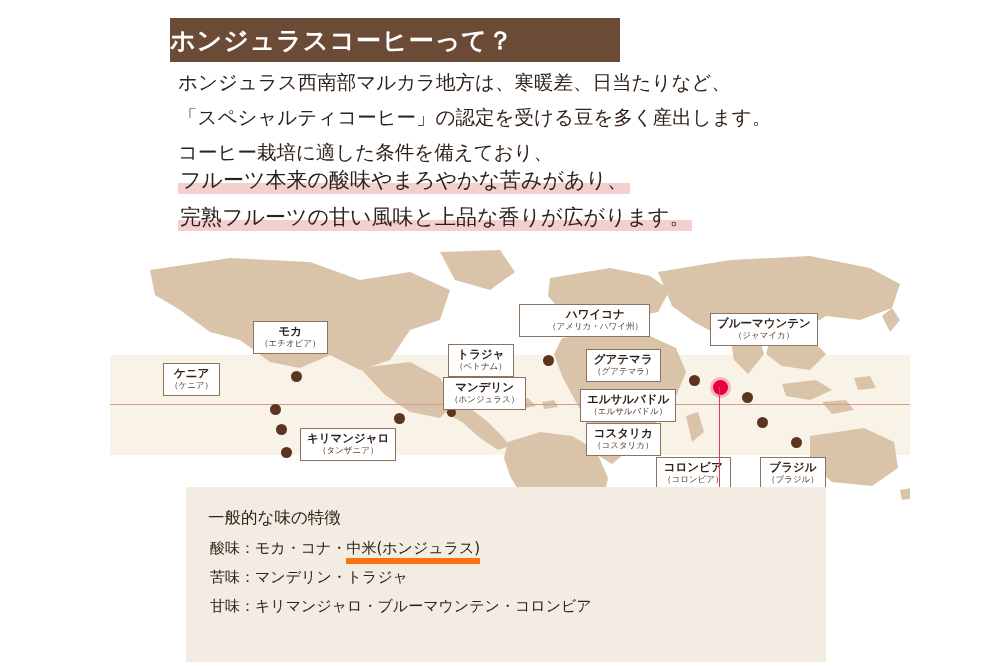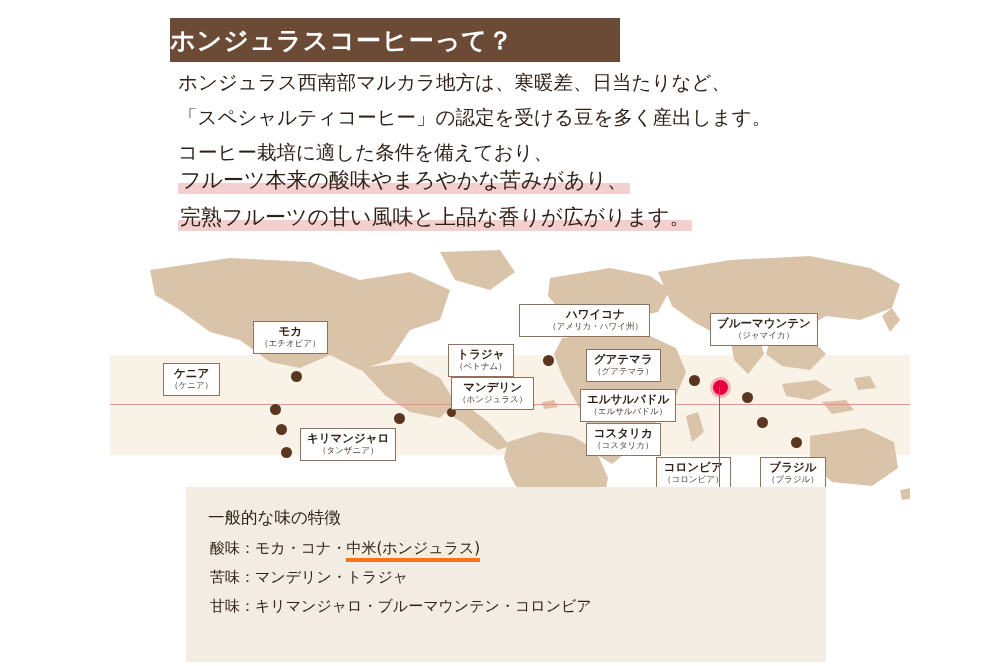--- a/index.html
+++ b/index.html
@@ -96,21 +96,21 @@
   .taste h3 {
     margin:0; padding:20px 0 0 22px; font-size:16.5px; font-weight:normal;
     font-family:"DejaVu Sans", sans-serif; color:#2f2117;
   }
   .taste .row {
     padding:10px 0 0 24px; font-size:15px; font-family:"DejaVu Sans", sans-serif;
     color:#2f2117;
   }
   .taste .row .k { }
   .taste .row .v { }
-  .taste .row .u { border-bottom:4px solid #f97316; padding-bottom:1px; }
+  .taste .row .u { border-bottom:6px solid #f97316; padding-bottom:1px; }
 
   .frame-right { position:absolute; right:0; top:0; width:6px; height:666px; background:#ffffff; }
 </style>
 </head>
 <body>
 
 <div id="root">
 
   <div class="title-bar">
     <span class="t">ホンジュラスコーヒーって？</span>
@@ -204,21 +204,21 @@
         <span class="s">（エチオピア）</span>
       </div>
       <div class="lbl" style="left: 300px; top: 428px;">
         <span class="n">キリマンジャロ</span>
         <span class="s">（タンザニア）</span>
       </div>
       <div class="lbl" style="left: 448px; top: 344px;">
         <span class="n">トラジャ</span>
         <span class="s">（ベトナム）</span>
       </div>
-      <div class="lbl" style="left: 443px; top: 377px; margin-left: 8px;">
+      <div class="lbl" style="left: 443px; top: 377px;">
         <span class="n">マンデリン</span>
         <span class="s">（ホンジュラス）</span>
       </div>
       <div class="lbl" style="left: 519px; top: 304px; padding-left: 28px;">
         <span class="n">ハワイコナ</span>
         <span class="s">（アメリカ・ハワイ州）</span>
       </div>
       <div class="lbl" style="left: 586px; top: 349px;">
         <span class="n">グアテマラ</span>
         <span class="s">（グアテマラ）</span>

